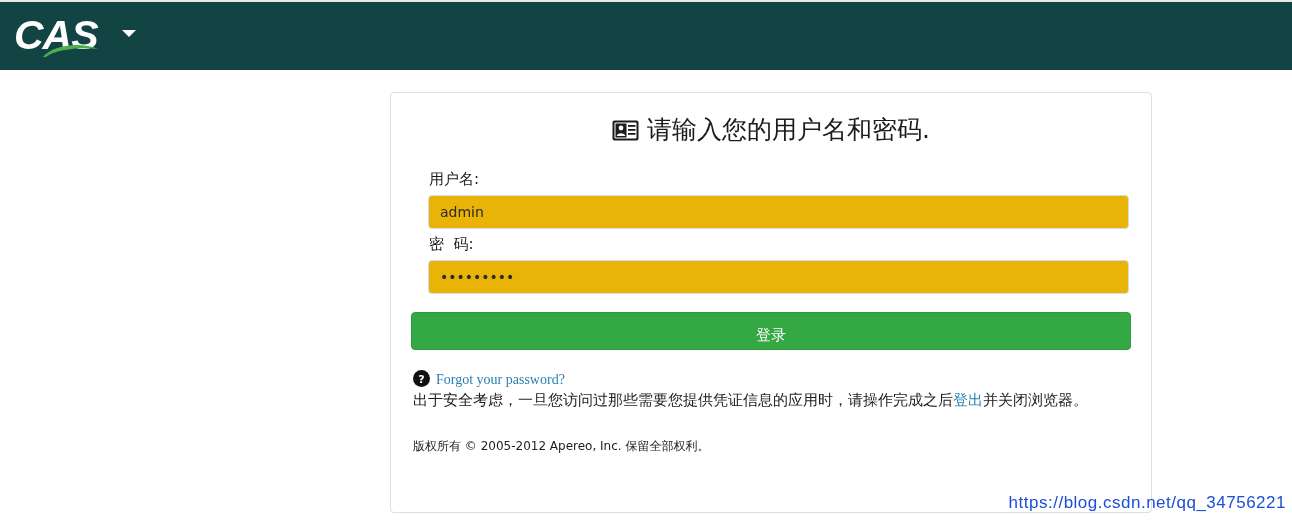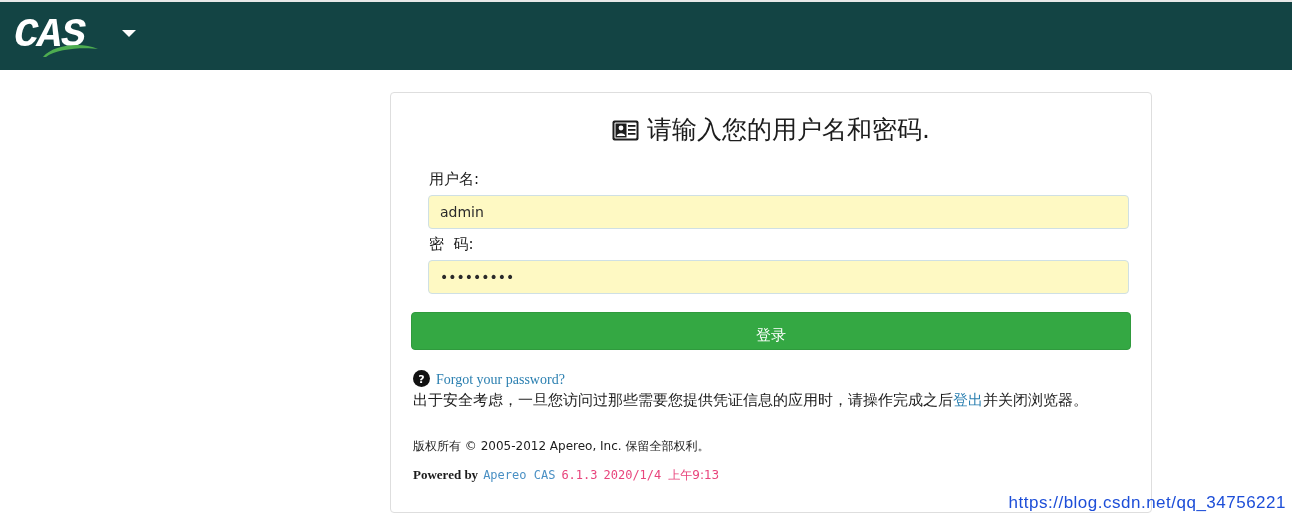--- a/index.html
+++ b/index.html
@@ -30,21 +30,21 @@
     position: absolute;
     left: 14px;
     top: 10px;
     width: 92px;
     height: 48px;
   }
   #brand-logo .cas-text {
     position: absolute;
     left: 0;
     top: 0;
-    font-family: Liberation Mono, monospace;
+    font-family: Liberation Sans, sans-serif;
     font-style: italic;
     font-weight: bold;
     font-size: 41px;
     letter-spacing: -1px;
     color: #ffffff;
     line-height: 46px;
     user-select: none;
   }
   #brand-logo .cas-swoosh {
     position: absolute;
@@ -107,21 +107,21 @@
     font-size: 15px;
     color: #1c1c1c;
     margin: 6px 0 6px 1px;
     white-space: pre;
   }
   .text-input {
     display: block;
     width: 100%;
     height: 34px;
     box-sizing: border-box;
-    background: #fef9c3;
+    background: #eab308;
     border: 1px solid #cfe0e4;
     border-radius: 4px;
     padding: 4px 11px;
     font-family: "DejaVu Sans", sans-serif;
     font-size: 14px;
     color: #2a2a2a;
     outline: none;
   }
   .text-input::placeholder { color: #9aa7a7; }
 
@@ -281,20 +281,17 @@
       </svg>
     </span><a id="forgot-password-link" href="#">Forgot your password?</a>
   </div>
 
   <p id="security-notice">
     <span>出于安全考虑，一旦您访问过那些需要您提供凭证信息的应用时，请操作完成之后</span><a id="logout-link" href="#">登出</a><span>并关闭浏览器。</span>
   </p>
 
   <div id="card-footer">
     <div id="copyright-line">版权所有 © 2005-2012 Apereo, Inc. 保留全部权利。</div>
-    <div id="powered-line">
-      <span id="powered-label">Powered by</span><a id="apereo-cas-link" href="#">Apereo CAS</a><span id="cas-version">6.1.3</span><span id="build-date">2020/1/4</span><span id="build-time">上午9:13</span>
-    </div>
   </div>
 
 </div>
 
 <div id="watermark">https://blog.csdn.net/qq_34756221</div>
 
 </body></html>

